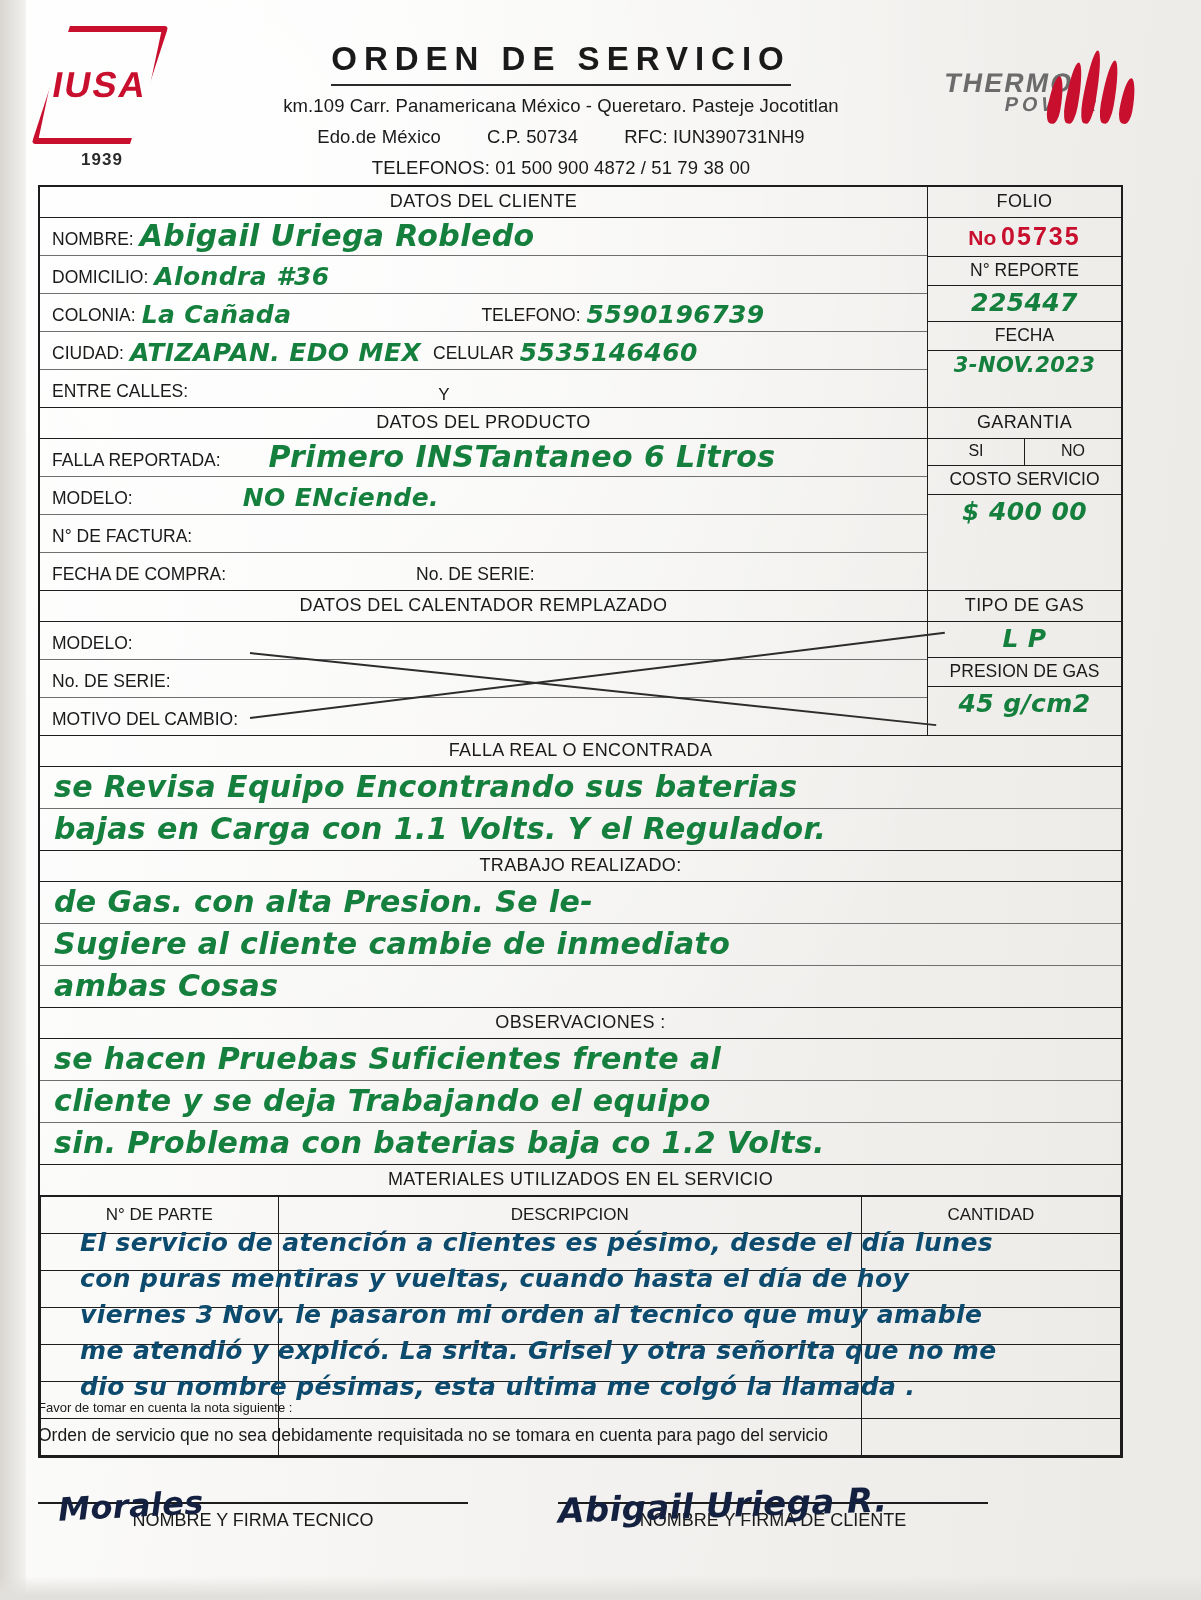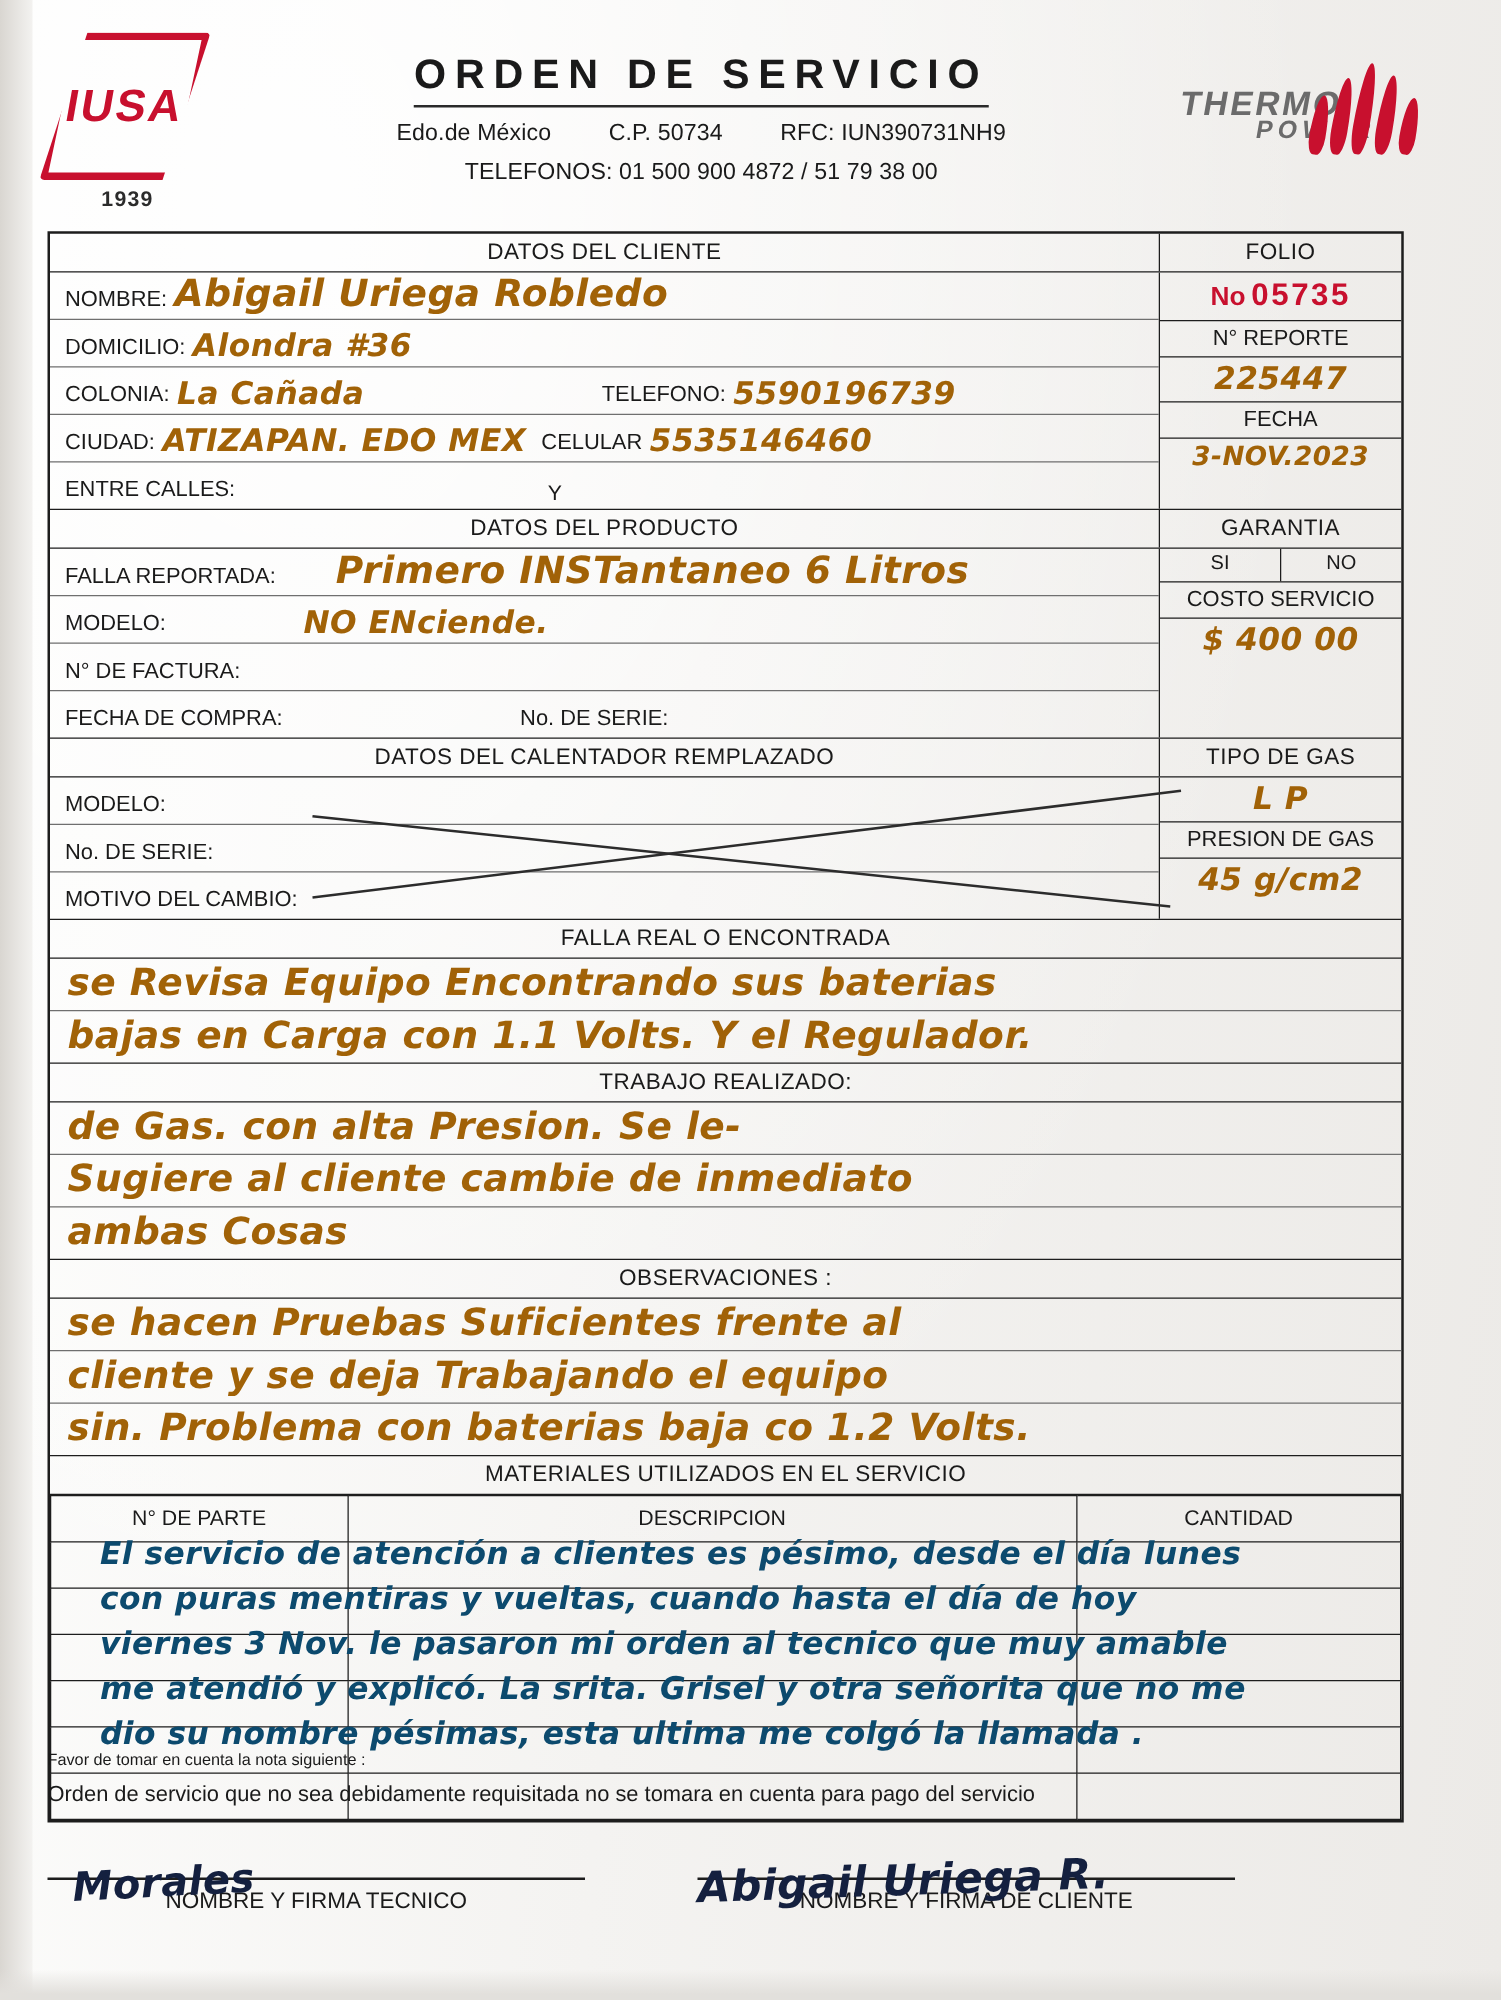--- a/index.html
+++ b/index.html
@@ -164,21 +164,21 @@
     font-size: 18px;
     letter-spacing: 0.4px;
     padding: 4px 0 5px;
   }
   .left-col { width: 888px; border-right: 1.6px solid #1d1d1d; }
   .right-col { width: 193px; }
   .label { font-size: 17.5px; white-space: nowrap; }
 
   .hw {
     font-family: "DejaVu Sans", sans-serif;
-    color: #a16207;
+    color: #15803d;
     font-style: italic;
     font-weight: 600;
     letter-spacing: 0.4px;
   }
   .hw-big { font-size: 30px; }
   .hw-md { font-size: 25px; }
   .hw-sm { font-size: 21px; }
 
   .fieldline {
     display: flex;
@@ -310,20 +310,21 @@
     <div class="logo">
       <div class="logo-mark">
         <div class="hex"></div>
         <div class="txt">IUSA</div>
       </div>
       <div class="logo-year">1939</div>
     </div>
 
     <div class="title-block">
       <div class="doc-title">ORDEN DE SERVICIO</div>
+      <div class="addr-line">km.109 Carr. Panamericana México - Queretaro. Pasteje Jocotitlan</div>
       <div class="addr-line two">
         <span>Edo.de México</span>
         <span>C.P. 50734</span>
         <span>RFC: IUN390731NH9</span>
       </div>
       <div class="addr-line">TELEFONOS: 01 500 900 4872 / 51 79 38 00</div>
     </div>
 
     <div class="brand">
       <div class="brand-word">

